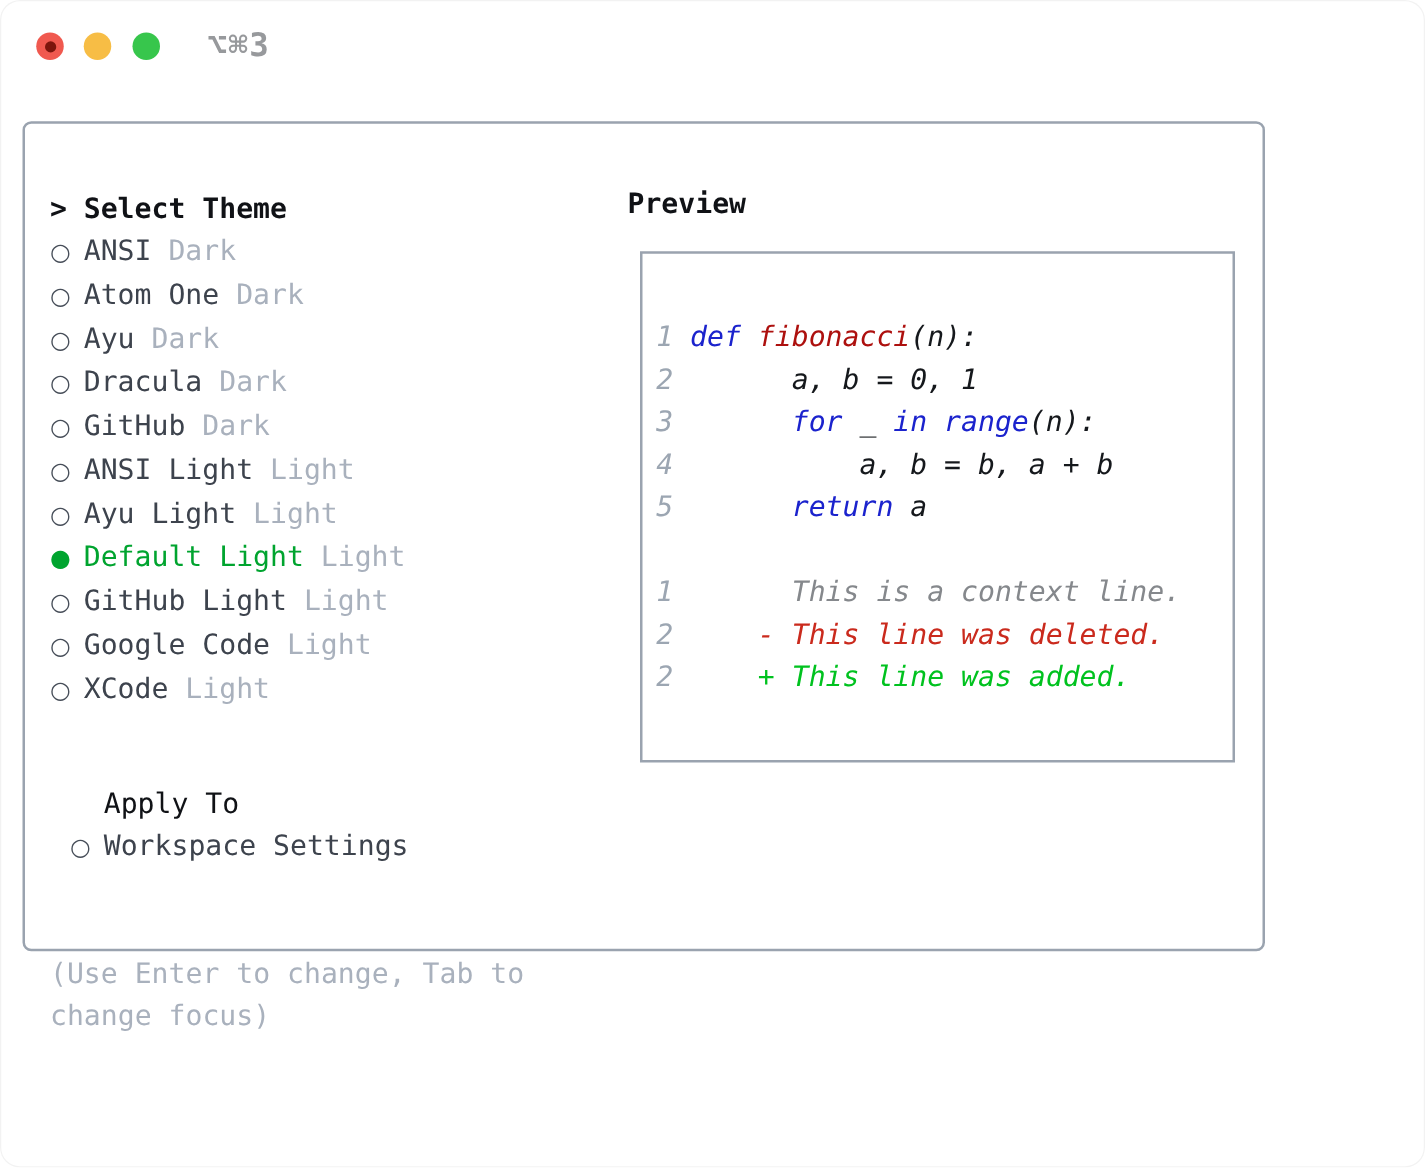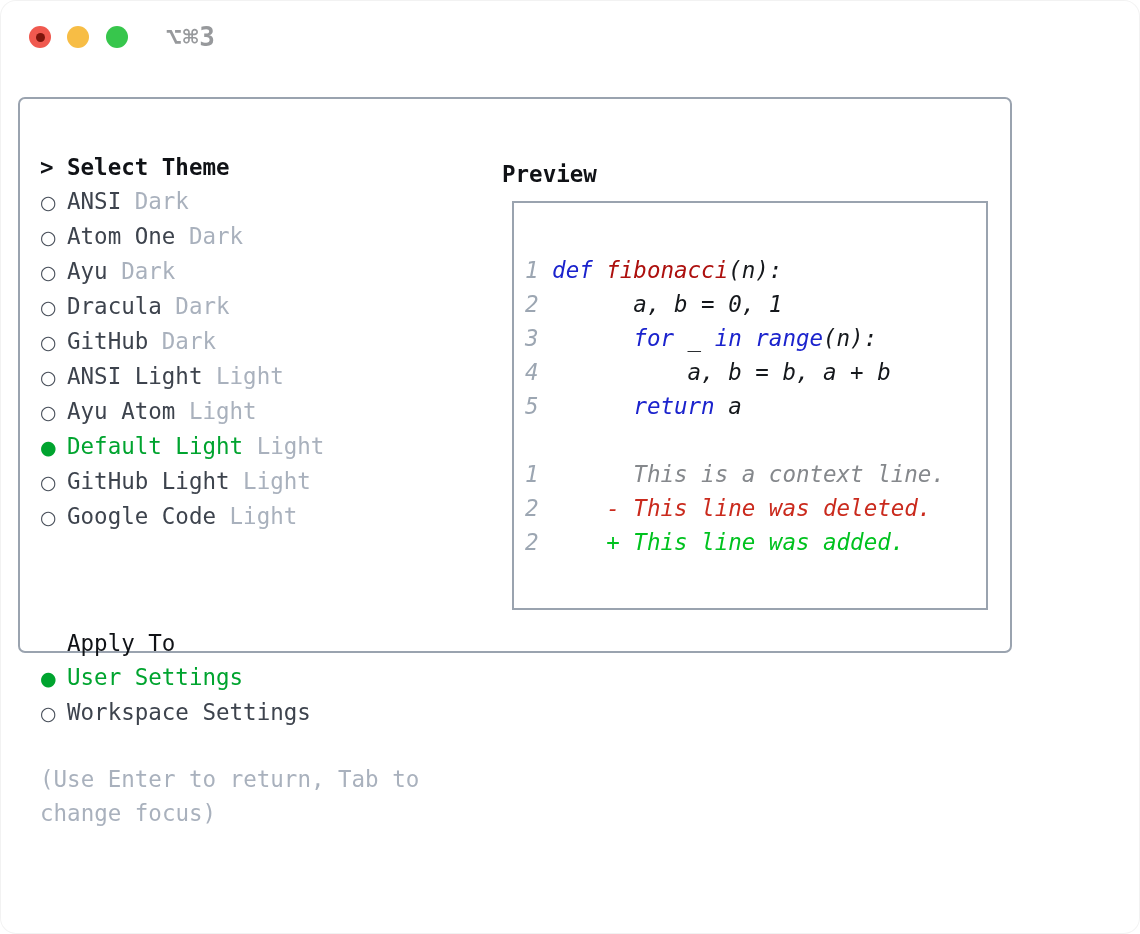--- a/index.html
+++ b/index.html
@@ -13,45 +13,45 @@
   .tl{position:absolute;top:26px;width:22px;height:22px;border-radius:50%;
       display:flex;align-items:center;justify-content:center;}
   .tl.red{left:29px;background:var(--light_red);}
   .tl.yellow{left:67px;background:var(--light_yellow);}
   .tl.green{left:106px;background:var(--light_green);}
   .tl .dot{width:9px;height:9px;border-radius:50%;background:var(--light_red_dot);}
   .wtitle{position:absolute;left:166px;top:22px;font-size:26px;font-weight:bold;
           color:var(--title_gray);letter-spacing:1px;}
 
   
-  .panel{position:absolute;left:18px;top:97px;width:994px;height:556px;
+  .panel{position:absolute;left:18px;top:97px;width:994px;height:664px;
          border:2px solid var(--panel_border);border-radius:7px;box-sizing:border-box;}
 
   pre.row{margin:0;font-family:inherit;font-size:22.5px;line-height:34px;
           white-space:pre;}
   .prefix{display:inline-block;width:27px;}
   .radio{font-family:"DejaVu Sans",sans-serif;font-size:19px;color:var(--radio_ring);}
   .radio.on{color:var(--accent_green);}
   .caret{font-weight:bold;color:var(--text_dark);}
 
   .theme-col{position:absolute;left:20px;top:51px;}
   .hdr-label{font-weight:bold;color:var(--text_dark);}
   .tname{color:var(--text_name);margin-top:24px;}
   .theme-row.selected .tname{color:var(--accent_green);}
   .tvariant{color:var(--text_muted);}
 
-  .apply-col{position:absolute;left:20px;top:527px;}
+  .apply-col{position:absolute;left:36px;top:527px;}
   .apply-label{color:var(--text_dark);}
   .opt-name{color:var(--text_name);}
   .apply-row.selected .opt-name{color:var(--accent_green);}
 
   .hint-col{position:absolute;left:20px;top:663px;color:var(--text_muted);}
 
   
-  .preview-hdr{position:absolute;left:482px;top:58px;font-weight:bold;
+  .preview-hdr{position:absolute;left:482px;top:47px;font-weight:bold;
                color:var(--text_dark);}
   .preview-box{position:absolute;left:492px;top:102px;width:476px;height:409px;
                border:2px solid var(--panel_border);box-sizing:border-box;}
   .code{padding:50px 0 0 11px;font-style:italic;}
   .tok-g{color:var(--gutter);}
   .tok-kw{color:var(--kw_blue);}
   .tok-fn{color:var(--fn_red);}
   .tok-pl{color:var(--code_plain);}
   .tok-ctx{color:var(--ctx_gray);}
   .tok-del{color:var(--diff_red);}
@@ -75,37 +75,37 @@
 
     <div class="theme-col">
       <pre class="row"><span class="prefix caret">&gt;</span><span class="hdr-label">Select Theme</span></pre>
       <div id="theme-list">
           <pre class="row theme-row"><span class="prefix radio">○</span><span class="tname">ANSI</span><span class="tvariant"> Dark</span></pre>
           <pre class="row theme-row"><span class="prefix radio">○</span><span class="tname">Atom One</span><span class="tvariant"> Dark</span></pre>
           <pre class="row theme-row"><span class="prefix radio">○</span><span class="tname">Ayu</span><span class="tvariant"> Dark</span></pre>
           <pre class="row theme-row"><span class="prefix radio">○</span><span class="tname">Dracula</span><span class="tvariant"> Dark</span></pre>
           <pre class="row theme-row"><span class="prefix radio">○</span><span class="tname">GitHub</span><span class="tvariant"> Dark</span></pre>
           <pre class="row theme-row"><span class="prefix radio">○</span><span class="tname">ANSI Light</span><span class="tvariant"> Light</span></pre>
-          <pre class="row theme-row"><span class="prefix radio">○</span><span class="tname">Ayu Atom</span><span class="tvariant"> Light</span></pre>
+          <pre class="row theme-row"><span class="prefix radio">○</span><span class="tname">Ayu Light</span><span class="tvariant"> Light</span></pre>
           <pre class="row theme-row selected"><span class="prefix radio on">●</span><span class="tname">Default Light</span><span class="tvariant"> Light</span></pre>
           <pre class="row theme-row"><span class="prefix radio">○</span><span class="tname">GitHub Light</span><span class="tvariant"> Light</span></pre>
           <pre class="row theme-row"><span class="prefix radio">○</span><span class="tname">Google Code</span><span class="tvariant"> Light</span></pre>
+          <pre class="row theme-row"><span class="prefix radio">○</span><span class="tname">XCode</span><span class="tvariant"> Light</span></pre>
         </div>
     </div>
 
     <div class="apply-col">
       <pre class="row"><span class="prefix"> </span><span class="apply-label">Apply To</span></pre>
       <div id="apply-list">
-          <pre class="row apply-row selected"><span class="prefix radio on">●</span><span class="opt-name">User Settings</span></pre>
           <pre class="row apply-row"><span class="prefix radio">○</span><span class="opt-name">Workspace Settings</span></pre>
         </div>
     </div>
 
     <div class="hint-col" id="hint">
-        <pre class="row">(Use Enter to return, Tab to</pre>
+        <pre class="row">(Use Enter to change, Tab to</pre>
         <pre class="row">change focus)</pre>
       </div>
 
     <pre class="row preview-hdr">Preview</pre>
 
     <div class="preview-box">
       <div class="code" id="code">
           <pre class="row"><span class="tok-g">1 </span><span class="tok-kw">def</span><span class="tok-pl"> </span><span class="tok-fn">fibonacci</span><span class="tok-pl">(n):</span></pre>
           <pre class="row"><span class="tok-g">2</span><span class="tok-pl">       a, b = 0, 1</span></pre>
           <pre class="row"><span class="tok-g">3</span><span class="tok-pl">       </span><span class="tok-kw">for</span><span class="tok-pl"> _ </span><span class="tok-kw">in</span><span class="tok-pl"> </span><span class="tok-kw">range</span><span class="tok-pl">(n):</span></pre>

